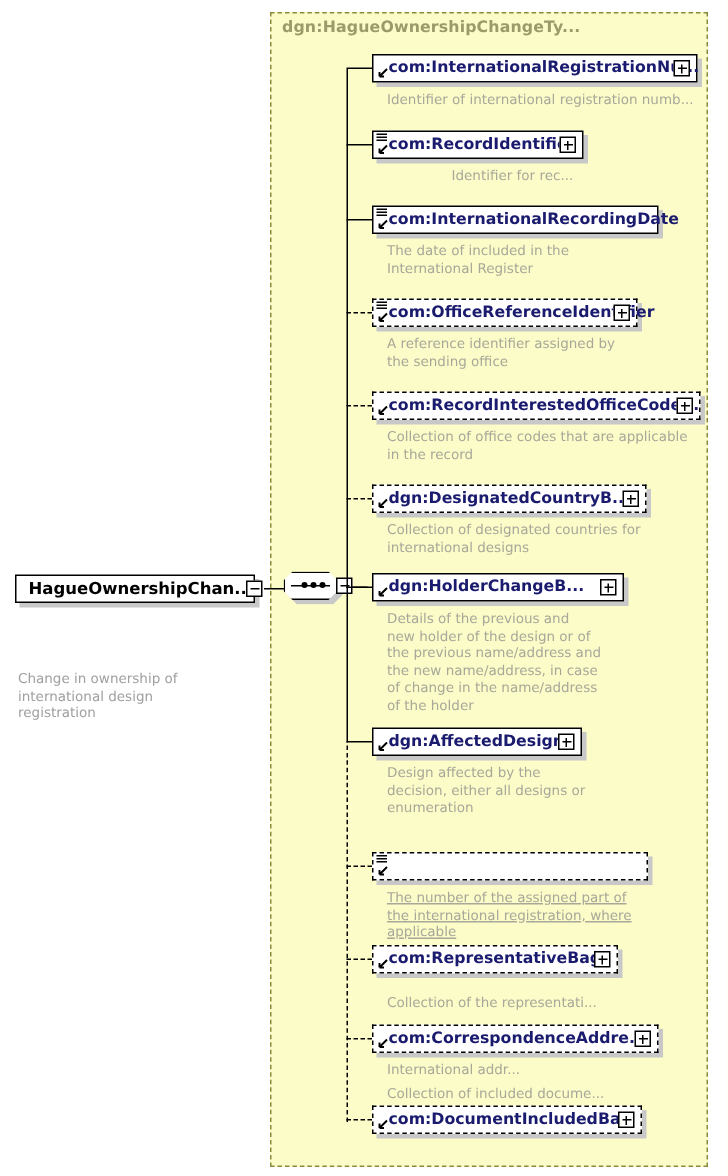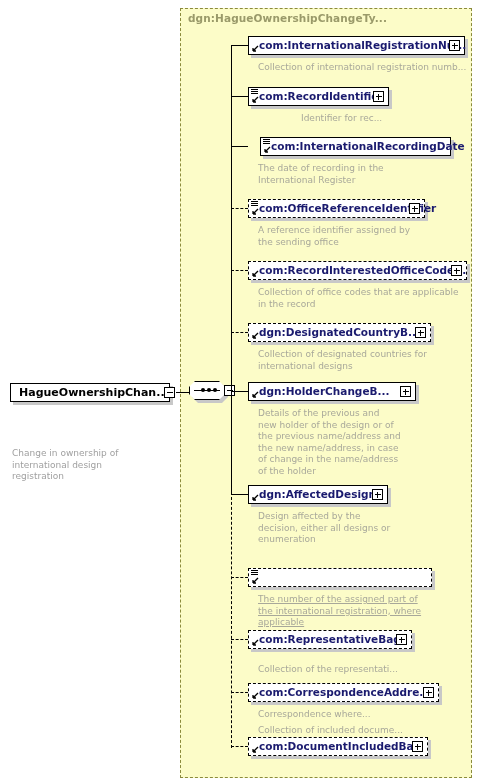--- a/index.html
+++ b/index.html
@@ -251,21 +251,21 @@
   <div class="nodebox" style="width:217px;">
     <span class="arrow-glyph">
       <svg width="8" height="8" viewBox="0 0 8 8">
           <path d="M7 1 L2 6 M2 6 L2 3 M2 6 L5 6" stroke="#000" stroke-width="1.3" fill="none"></path>
         </svg>
     </span>
     <span class="nodelabel">com:InternationalRegistrationNu...</span>
     <span class="expander plus inbox"></span>
   </div>
 </div>
-<div class="desc" style="left:258px; top:62px; width:210px;">Collection of international registration numb...</div>
+<div class="desc" style="left:258px; top:62px; width:210px;">Identifier of international registration numb...</div>
 
 <div class="hline" style="left:231px; top:96px; width:17px;"></div>
 <div class="node" style="left:248px; top:87px; width:141px;">
   <div class="nodebox" style="width:141px;">
     <span class="seq-glyph">
         <i></i>
         <i></i>
         <i></i>
       </span>
     <span class="arrow-glyph">
@@ -273,36 +273,36 @@
           <path d="M7 1 L2 6 M2 6 L2 3 M2 6 L5 6" stroke="#000" stroke-width="1.3" fill="none"></path>
         </svg>
     </span>
     <span class="nodelabel">com:RecordIdentifier</span>
     <span class="expander plus inbox"></span>
   </div>
 </div>
 <div class="desc" style="left:258px; top:113px; width:210px;margin-left:43px;">Identifier for rec...</div>
 
 <div class="hline" style="left:231px; top:146px; width:17px;"></div>
-<div class="node" style="left:260px; top:137px; width:191px;">
+<div class="node" style="left:248px; top:137px; width:191px;">
   <div class="nodebox" style="width:191px;">
     <span class="seq-glyph">
         <i></i>
         <i></i>
         <i></i>
       </span>
     <span class="arrow-glyph">
       <svg width="8" height="8" viewBox="0 0 8 8">
           <path d="M7 1 L2 6 M2 6 L2 3 M2 6 L5 6" stroke="#000" stroke-width="1.3" fill="none"></path>
         </svg>
     </span>
     <span class="nodelabel">com:InternationalRecordingDate</span>
   </div>
 </div>
-<div class="desc" style="left:258px; top:163px; width:210px;">The date of recording in the
+<div class="desc" style="left:258px; top:163px; width:210px;">The date of included in the
 International Register</div>
 
 <div class="hline dashed" style="left:231px; top:208px; width:17px;"></div>
 <div class="node" style="left:248px; top:199px; width:177px;">
   <div class="nodebox optional" style="width:177px;">
     <span class="seq-glyph">
         <i></i>
         <i></i>
         <i></i>
       </span>
@@ -421,21 +421,21 @@
   <div class="nodebox optional" style="width:191px;">
     <span class="arrow-glyph">
       <svg width="8" height="8" viewBox="0 0 8 8">
           <path d="M7 1 L2 6 M2 6 L2 3 M2 6 L5 6" stroke="#000" stroke-width="1.3" fill="none"></path>
         </svg>
     </span>
     <span class="nodelabel">com:CorrespondenceAddre...</span>
     <span class="expander plus inbox"></span>
   </div>
 </div>
-<div class="desc" style="left:258px; top:709px; width:215px;">Correspondence where...</div>
+<div class="desc" style="left:258px; top:709px; width:215px;">International addr...</div>
 
 <div class="hline dashed" style="left:231px; top:746px; width:17px;"></div>
 <div class="node" style="left:248px; top:737px; width:180px;">
   <div class="nodebox optional" style="width:180px;">
     <span class="arrow-glyph">
       <svg width="8" height="8" viewBox="0 0 8 8">
           <path d="M7 1 L2 6 M2 6 L2 3 M2 6 L5 6" stroke="#000" stroke-width="1.3" fill="none"></path>
         </svg>
     </span>
     <span class="nodelabel">com:DocumentIncludedBag</span>

